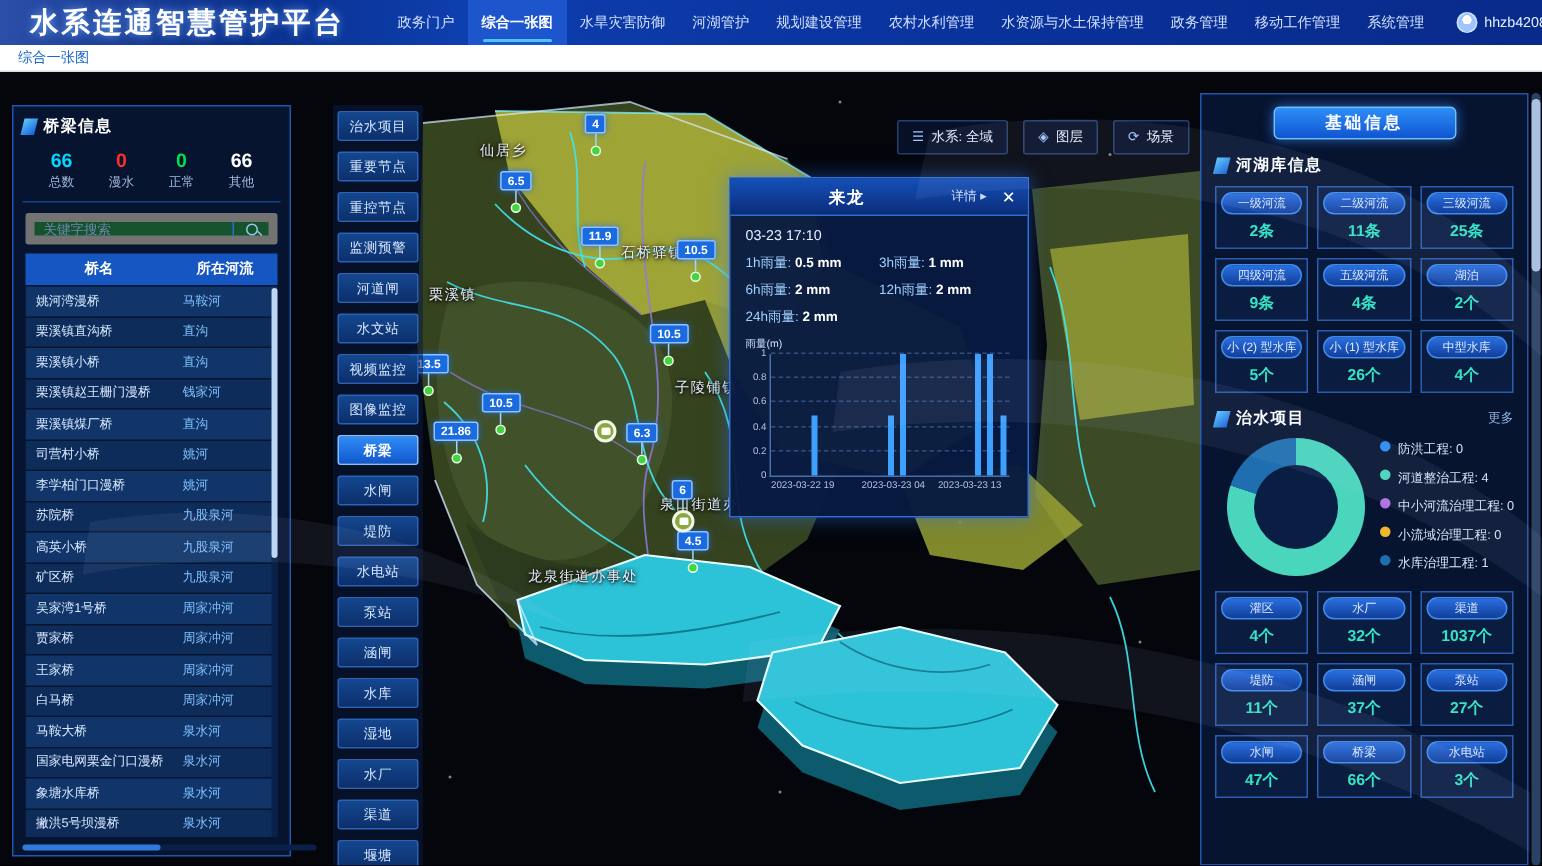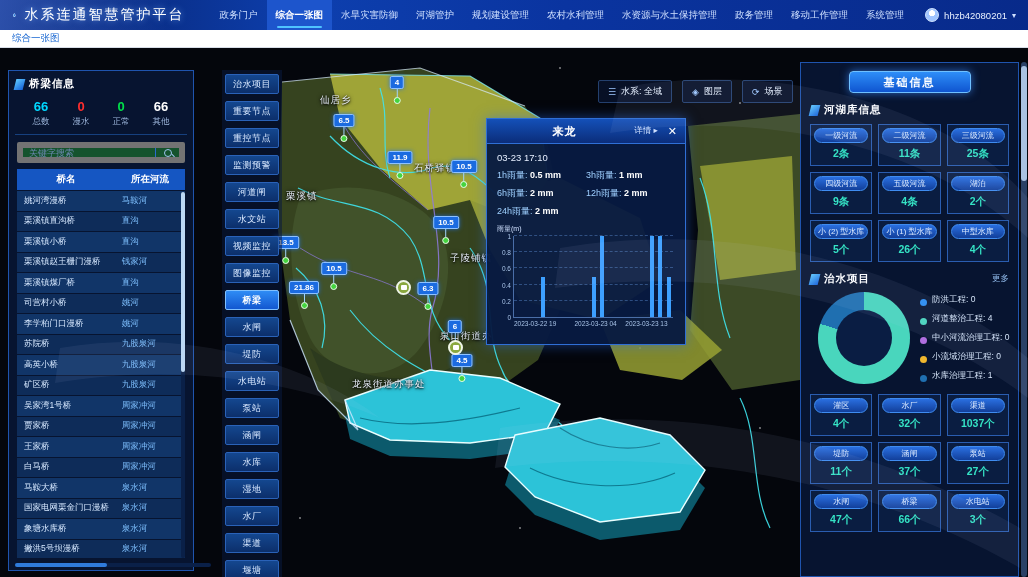--- a/index.html
+++ b/index.html
@@ -6,21 +6,21 @@
   body { font-family:"Liberation Sans","DejaVu Sans",sans-serif; background:#000; }
   .screen { position:relative; width:1028px; height:577px; overflow:hidden; background:#000; }
 
   
   .topbar { position:absolute; left:0; top:0; width:1028px; height:30px;
     background:linear-gradient(90deg,#071f66 0%,#0d3fae 30%,#0a34a0 55%,#082a8a 100%);
     display:flex; align-items:center; z-index:30; }
   .topbar::before{ content:""; position:absolute; left:0; top:0; width:240px; height:30px;
     background:linear-gradient(100deg,rgba(90,140,255,.45),rgba(20,60,180,0) 70%); }
   .logo { width:20px; height:20px; margin:0 8px 0 12px; position:relative; z-index:2; }
-  .app-title { color:#fff; font-size:14px; font-weight:normal; letter-spacing:2px; margin-right:26px; z-index:2;
+  .app-title { color:#fff; font-size:19px; font-weight:bold; letter-spacing:2px; margin-right:26px; z-index:2;
     text-shadow:0 0 6px rgba(120,180,255,.8); white-space:nowrap; }
   .nav { display:flex; align-items:stretch; height:30px; flex:1; }
   .nav-item { color:#cfe0ff; font-size:9.5px; padding:0 9px; display:flex; align-items:center;
     cursor:pointer; white-space:nowrap; position:relative; }
   .nav-item.active { background:#1d55cc; color:#fff; font-weight:bold; }
   .nav-item.active::after { content:""; position:absolute; left:10px; right:10px; bottom:2px; height:2px;
     background:#4fc3ff; border-radius:1px; }
   .user-box { display:flex; align-items:center; gap:5px; margin:0 12px; color:#e8f1ff; font-size:9.5px; white-space:nowrap; }
   .avatar { width:14px; height:14px; border-radius:50%; background:radial-gradient(circle at 50% 35%,#ffffff 0 30%,#9fc4ff 32% 100%); border:1px solid #cfe4ff; }
   .caret { font-size:8px; color:#cfe0ff; }
@@ -126,21 +126,21 @@
   .tile { border:1px solid #2a5db0; background:rgba(13,36,80,.55); border-radius:0; padding:3px 3px 4px; }
   .tile-label { background:linear-gradient(180deg,#2a6fe0,#123f9a); border:1px solid #3f8cf0; border-radius:8px;
     font-size:8px; color:#dceaff; text-align:center; padding:1px 2px; white-space:nowrap; overflow:hidden; }
   .tile-value { color:#35e3c5; font-weight:bold; font-size:10.5px; text-align:center; margin-top:4px; }
   .rp-sec { margin-top:10px; }
   .donut-row { display:flex; align-items:center; gap:10px; margin-top:6px; }
   .donut { width:92px; height:92px; border-radius:50%; position:relative; flex:none; margin-left:8px; }
   .donut-hole { position:absolute; left:50%; top:50%; width:56px; height:56px; transform:translate(-50%,-50%);
     border-radius:50%; background:#0a1d43; }
   .legend { display:flex; flex-direction:column; gap:7px; }
-  .legend-item { display:flex; align-items:flex-end; gap:5px; font-size:8.5px; color:#d5e4f8; white-space:nowrap; }
+  .legend-item { display:flex; align-items:flex-start; gap:5px; font-size:8.5px; color:#d5e4f8; white-space:nowrap; }
   .legend-dot { width:7px; height:7px; border-radius:50%; flex:none; }
 
   
   .outer-scroll { position:absolute; right:1px; top:14px; width:6px; height:515px; background:#2a4166; z-index:15; border-radius:3px; }
   .outer-scroll .thumb { position:absolute; top:4px; left:0; width:6px; height:115px; background:#a9c2e2; border-radius:3px; }
   .watermark { position:absolute; left:0; top:0; z-index:40; pointer-events:none; }
 </style>
 </head>
 <body>
 

